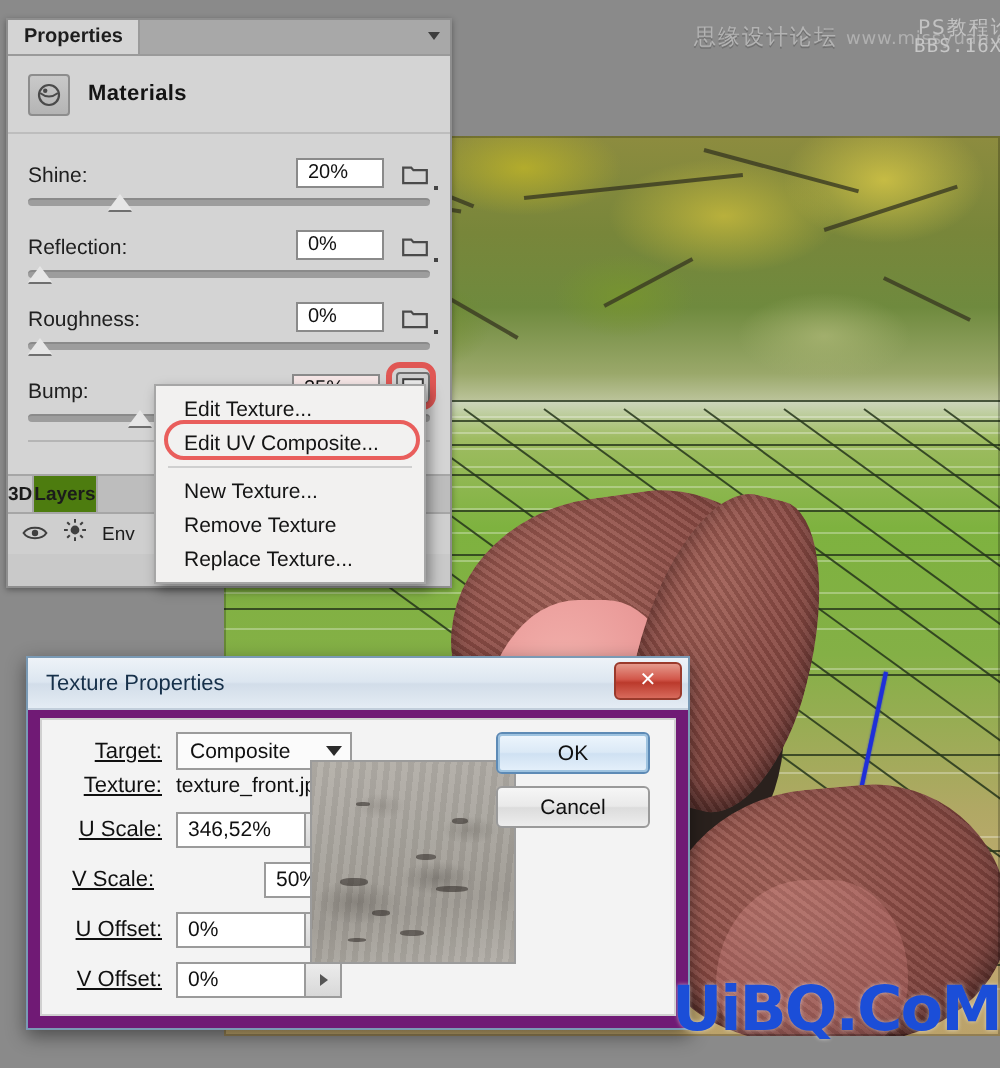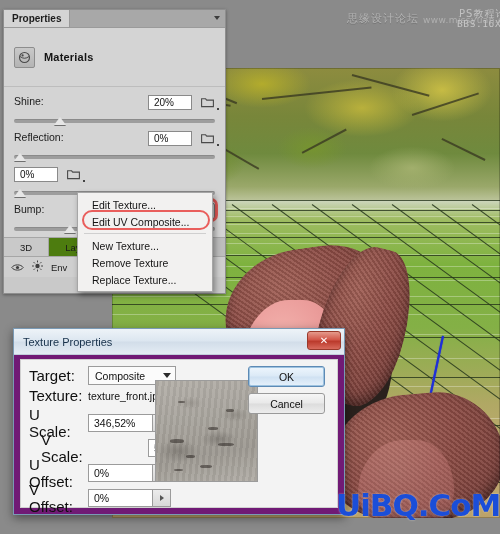--- a/index.html
+++ b/index.html
@@ -77,34 +77,34 @@
   .props-tab{
     padding:0 8px;display:flex;align-items:center;font-size:10px;color:#1d1d1d;
     background:#d4d4d4;border-right:1px solid #9a9a9a;font-weight:bold;
   }
   .props-tabfill{flex:1;background:#a8a8a8;position:relative;}
   .props-tabfill .carat{
     position:absolute;right:5px;top:6px;width:0;height:0;
     border-left:3px solid transparent;border-right:3px solid transparent;border-top:4px solid #3d3d3d;
   }
   .mat-head{
-    height:32px;display:flex;align-items:center;gap:9px;padding:13px 10px;
+    height:32px;display:flex;align-items:center;gap:9px;padding:3px 10px;
     background:#d4d4d4;border-bottom:1px solid #bdbdbd;
   }
   .mat-icon{
     width:19px;height:19px;border:1px solid #8d8d8d;border-radius:2px;
     background:linear-gradient(180deg,#c9c9c9,#b4b4b4);
     display:flex;align-items:center;justify-content:center;
   }
   .mat-icon svg{display:block;}
   .mat-title{font-size:11px;font-weight:bold;color:#141414;letter-spacing:.2px;}
 
   .mat-body{padding:8px 10px 0 10px;background:#d4d4d4;}
   .row{margin-bottom:3px;}
-  .row-top{display:flex;align-items:flex-start;height:19px;}
+  .row-top{display:flex;align-items:flex-end;height:19px;}
   .row-label{font-size:10.5px;color:#202020;flex:1;}
   .val{
     width:44px;height:15px;background:#fff;border:1px solid #8a8a8a;
     font-size:10px;color:#111;display:flex;align-items:center;padding-left:5px;
     box-sizing:border-box;
   }
   .val.pinkish{background:#f6e6e6;}
   .tex-btn{
     width:15px;height:14px;margin-left:8px;position:relative;
     display:flex;align-items:center;justify-content:center;
@@ -132,22 +132,22 @@
   }
   .panel-sep{height:1px;background:#b5b5b5;margin:4px 0 0 0;}
 
   
   .bottom-tabs{
     position:absolute;left:0;bottom:0;width:221px;height:55px;background:#c9c9c9;
     border-top:1px solid #a6a6a6;
   }
   .bt-row{display:flex;height:18px;border-bottom:1px solid #a6a6a6;background:#bdbdbd;}
   .bt{
-    padding:0 16px;display:flex;align-items:center;font-size:9.5px;color:#1b1b1b;
-    font-weight:normal;border-right:1px solid #a6a6a6;background:#c9c9c9;
+    padding:0 0;display:flex;align-items:center;font-size:9.5px;color:#1b1b1b;
+    font-weight:bold;border-right:1px solid #a6a6a6;background:#c9c9c9;
   }
   .bt.sel{background:#4d7c0f;}
   .bt-fill{flex:1;background:#bdbdbd;}
   .layer-row{display:flex;align-items:center;gap:7px;height:20px;padding:0 7px;background:#cfcfcf;}
   .layer-lbl{font-size:9.5px;color:#1c1c1c;}
 
   
   .ctxmenu{
     position:absolute;left:77px;top:178px;width:134px;
     background:#f2f1f0;border:1px solid #a6a6a6;
@@ -180,21 +180,21 @@
   .dlg-close{
     position:absolute;right:3px;top:2px;width:32px;height:17px;border-radius:3px;
     background:linear-gradient(180deg,#e59a8c 0%,#d2574a 45%,#bb3a2c 55%,#d86a5c 100%);
     border:1px solid #9a3a2c;display:flex;align-items:center;justify-content:center;
     color:#fff;font-size:10px;font-weight:bold;line-height:1;
   }
   .dlg-body{position:absolute;left:6px;top:30px;right:6px;bottom:6px;
     background:#f3f3f3;border:1px solid #d0d0d0;}
   .dlg-inner{position:relative;width:100%;height:100%;}
   .drow{position:absolute;display:flex;align-items:center;}
-  .dlabel{font-size:15px;color:#101010;text-align:left;}
+  .dlabel{font-size:11px;color:#101010;text-align:right;text-decoration:underline;}
   .combo{
     height:17px;min-width:76px;background:#fbfbfb;border:1px solid #9b9b9b;
     display:flex;align-items:center;padding:0 4px 0 6px;font-size:10.5px;color:#101010;gap:8px;
   }
   .combo .cv{flex:1;}
   .combo .arrow{width:0;height:0;border-left:4px solid transparent;border-right:4px solid transparent;border-top:5px solid #2b2b2b;}
   .spinfield{display:flex;align-items:stretch;height:18px;}
   .spinfield .sf-in{
     width:64px;background:#fff;border:1px solid #9b9b9b;border-right:none;
     font-size:10.5px;color:#101010;display:flex;align-items:center;padding-left:5px;box-sizing:border-box;
@@ -389,20 +389,21 @@
           </span>
         </div>
         <div class="slider">
           <span class="track"></span>
           <span class="thumb" style="left:0%;"></span>
         </div>
       </div>
 
       <div class="row">
         <div class="row-top">
+          <span class="row-label">Roughness:</span>
           <span class="val">0%</span>
           <span class="tex-btn">
             <svg width="13" height="11" viewBox="0 0 13 11">
               <path d="M0.6 9.6V1.8h4l1.1 1.3h6.7v6.5z" fill="none" stroke="#4a4a4a" stroke-width="1.1"></path>
             </svg>
             <span class="dot"></span>
           </span>
         </div>
         <div class="slider">
           <span class="track"></span>
@@ -510,21 +511,21 @@
           <span class="dlabel" style="width:52px;">U Scale:</span>
           <span style="width:7px;"></span>
           <span class="spinfield">
             <span class="sf-in">346,52%</span>
             <span class="sf-btn">
                 <i></i>
               </span>
           </span>
         </div>
 
-        <div class="drow" style="left:20px;top:71px;gap:24px;">
+        <div class="drow" style="left:4px;top:71px;gap:24px;">
           <span class="dlabel" style="width:52px;">V Scale:</span>
           <span style="width:7px;"></span>
           <span class="spinfield">
             <span class="sf-in">50%</span>
             <span class="sf-btn">
                 <i></i>
               </span>
           </span>
         </div>
 

